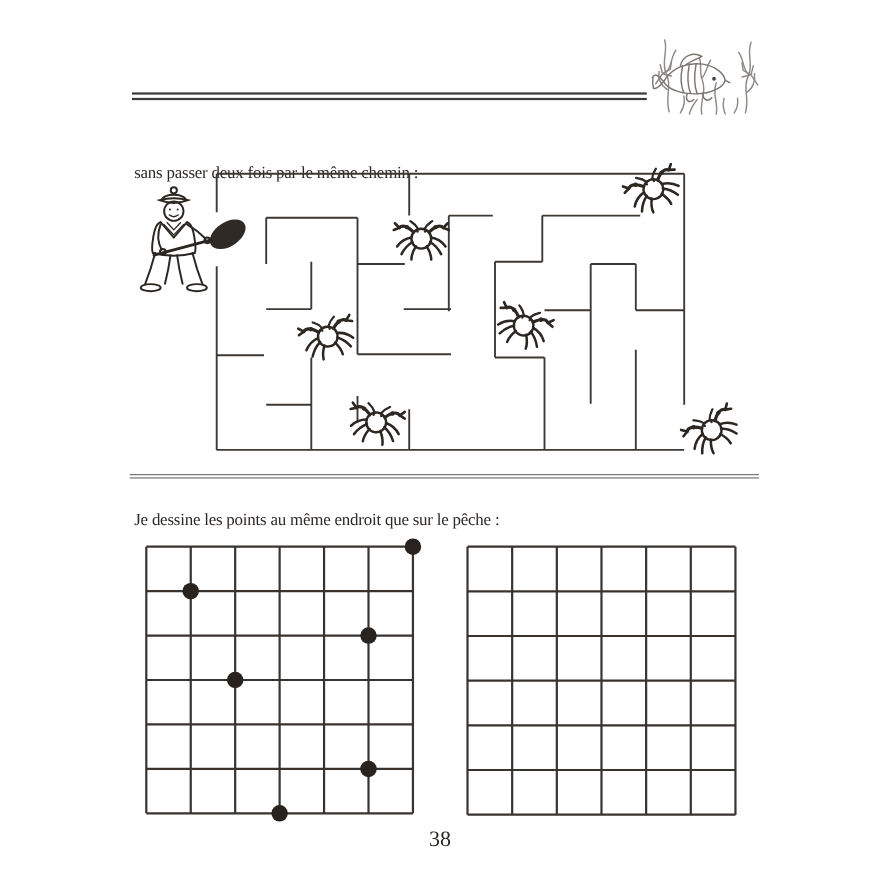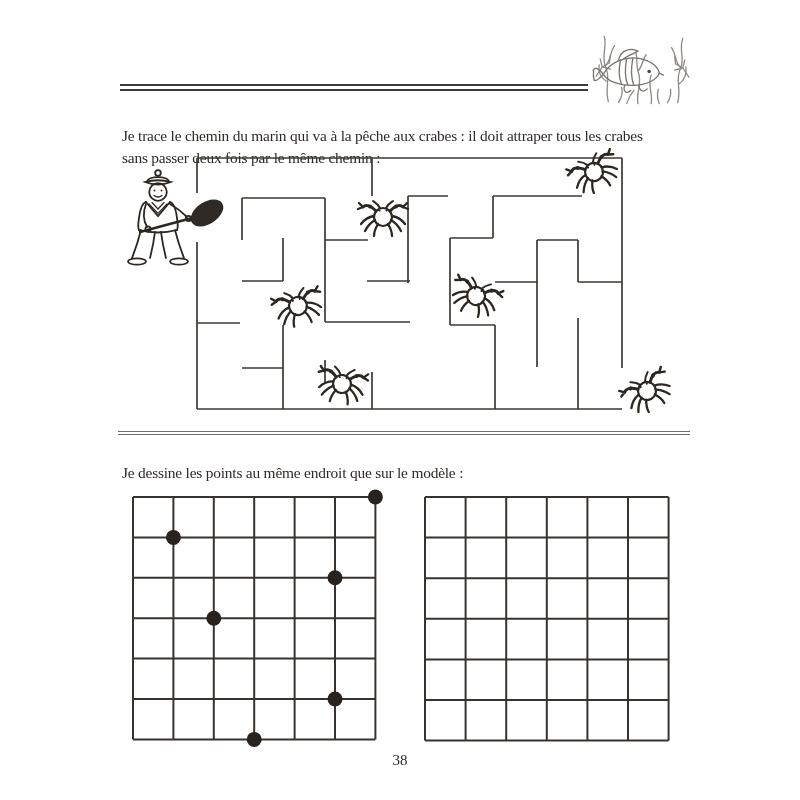--- a/index.html
+++ b/index.html
@@ -12,21 +12,21 @@
               border-top:2px solid #3b3b3b;border-bottom:2px solid #3b3b3b;}
   .fish-logo{position:absolute;left:590px;top:28px;width:106px;height:80px;}
   .instr{position:absolute;font-size:15.4px;letter-spacing:-0.2px;line-height:22px;white-space:nowrap;}
   .instr1{left:122px;top:110px;}
   .instr2{left:122px;top:447px;}
   .maze-svg{position:absolute;left:105px;top:148px;width:590px;height:268px;}
   .sep{position:absolute;left:118px;top:431px;width:572px;height:2px;
        border-top:1.5px solid #6b6b6b;border-bottom:1.5px solid #6b6b6b;}
   .grids-svg{position:absolute;left:120px;top:487px;width:560px;height:265px;}
   .pagenum{position:absolute;left:0;top:752px;width:800px;text-align:center;
-           font-size:15px;color:#2e2926;}
+           font-size:20px;color:#2e2926;}
   svg line, svg path, svg circle, svg ellipse{vector-effect:none;}
 </style>
 </head>
 <body>
 
 <div class="page">
 
   <div class="title-rule"></div>
 
   <svg class="fish-logo" viewBox="0 0 104 78">
@@ -44,21 +44,21 @@
       <path d="M13,45 C8,39 5,37.5 3,41.5 M13,45 C9,50 6,52 4,51 M3.5,41.5 C3,46 3.5,49 4,51"></path>
       <path d="M28,31 C30,21.5 40,18.5 47,22.5 C42,25.5 36,27.5 33,30"></path>
       <path d="M34,56 C32,62 36,65 40,61 M48,55.5 C48,61.5 53,63.5 56,59.5"></path>
       <path d="M30,31 C28,40 28,48 31,55 M36,29.5 C34,40 34,48 37,55.5 M42,29.5 C40,40 40,48 43,56"></path>
       <path d="M68,44 l4,2"></path>
       <circle cx="58" cy="42.5" r="1.7" fill="#4a4540" stroke="none"></circle>
     </g>
   </svg>
 
   <p class="instr instr1">
-    <span>Je trace le chemin du marin qui va à la pêche aux crabes : il doit attraper tous les crabes</span><br>
+    <br>
     <span>sans passer deux fois par le même chemin :</span>
   </p>
 
   <svg class="maze-svg" viewBox="105 148 590 268">
     <defs>
       <g id="crab" fill="none" stroke="#2c2721" stroke-linecap="round">
         <circle r="9" stroke-width="2.2"></circle>
         <path d="M7,-6 C12,-11 17,-13 20,-10" stroke-width="3"></path>
         <path d="M20,-10 l4,-4 M20,-10 l5,2" stroke-width="2.4"></path>
         <path d="M-7,-6 C-12,-11 -17,-13 -20,-10" stroke-width="3"></path>
@@ -142,21 +142,21 @@
         <use href="#crab" transform="translate(342 384) rotate(10)"></use>
         <use href="#crab" transform="translate(647 391) rotate(-30)"></use>
       </g>
     <g id="maze-sailor">
         <use href="#sailor" transform="translate(118 166)"></use>
       </g>
   </svg>
 
   <div class="sep"></div>
 
-  <p class="instr instr2">Je dessine les points au même endroit que sur le modèle :</p>
+  <p class="instr instr2">Je dessine les points au même endroit que sur le pêche :</p>
 
   <svg class="grids-svg" viewBox="120 487 560 265">
     <g id="grid-model">
         <line x1="133" y1="497" x2="133" y2="739.4" stroke="#38332f" stroke-width="2"></line>
         <line x1="173.4" y1="497" x2="173.4" y2="739.4" stroke="#38332f" stroke-width="2"></line>
         <line x1="213.8" y1="497" x2="213.8" y2="739.4" stroke="#38332f" stroke-width="2"></line>
         <line x1="254.2" y1="497" x2="254.2" y2="739.4" stroke="#38332f" stroke-width="2"></line>
         <line x1="294.6" y1="497" x2="294.6" y2="739.4" stroke="#38332f" stroke-width="2"></line>
         <line x1="335" y1="497" x2="335" y2="739.4" stroke="#38332f" stroke-width="2"></line>
         <line x1="375.4" y1="497" x2="375.4" y2="739.4" stroke="#38332f" stroke-width="2"></line>

